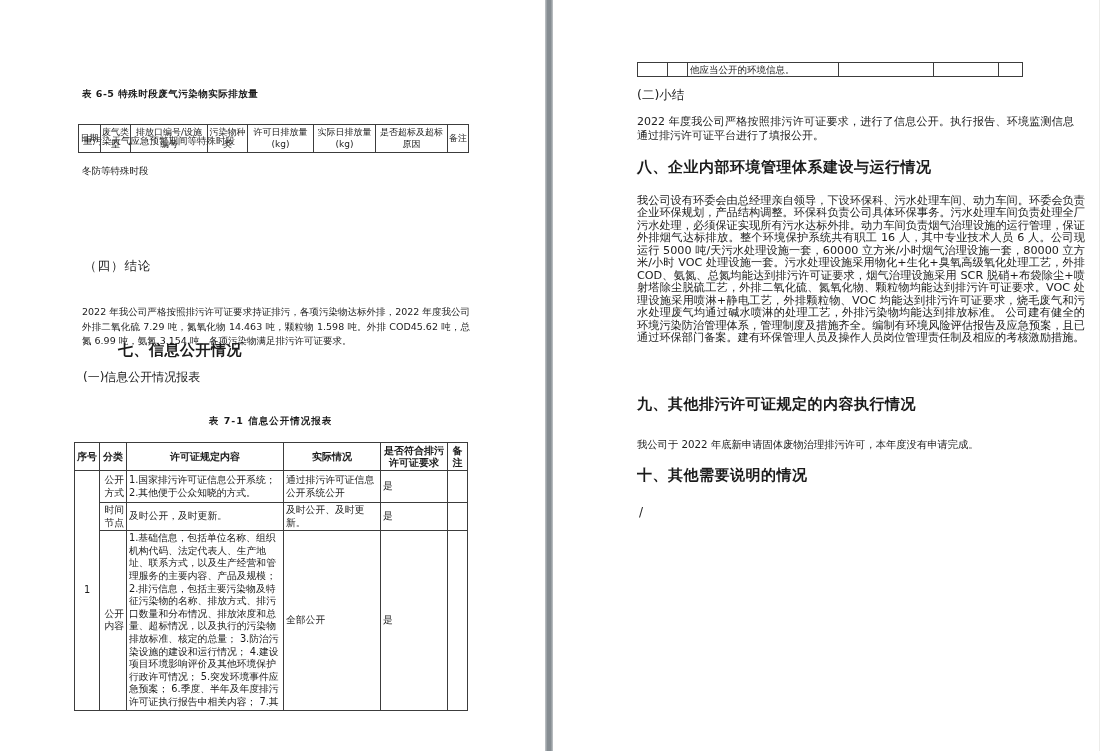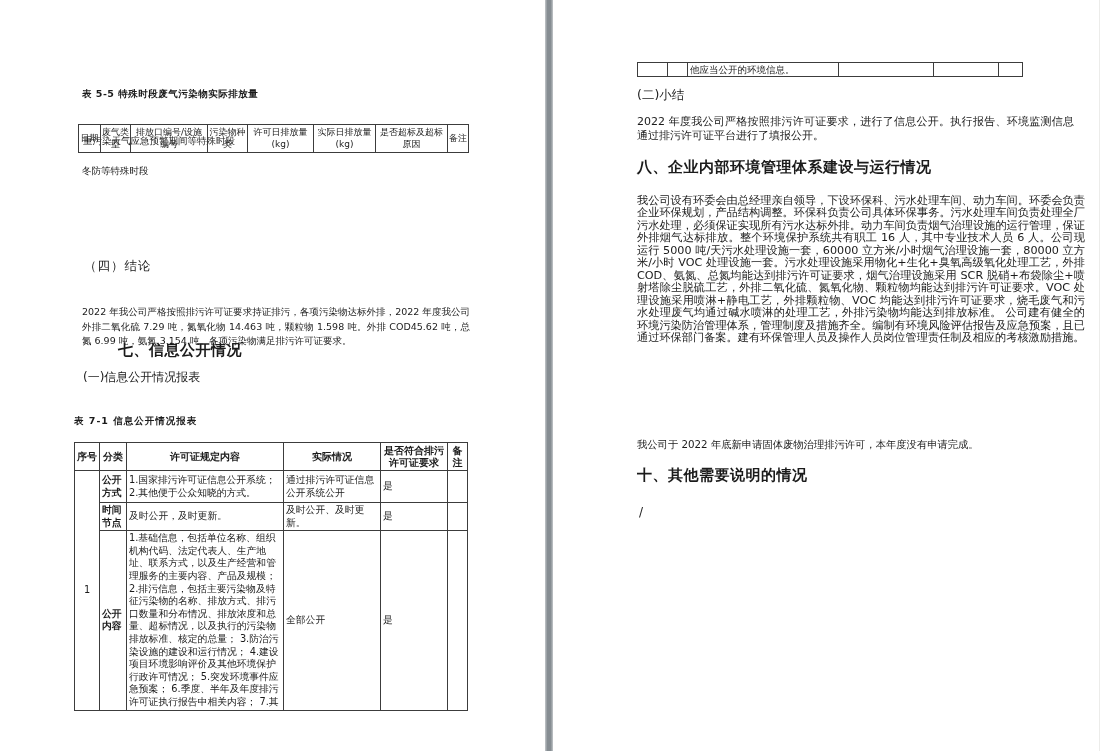--- a/index.html
+++ b/index.html
@@ -17,48 +17,48 @@
   .label-hp  { left:83px; top:114px; font-size:9.5px;margin-top:21px; }
   .label-w   { left:82px; top:165px; font-size:9.5px; }
   table.hdr-tbl { border-collapse:collapse; table-layout:fixed; font-size:9px; line-height:11.5px; }
   table.hdr-tbl td { border:1px solid #3c3c3c; text-align:center; vertical-align:middle; padding:2px 1px; }
   #tableA { left:78px; top:124px;padding-left:12px; }
   #tableB { left:78px; top:178px; }
   .h4-concl { left:84px; top:258px; font-size:12.5px; letter-spacing:1px; }
   .p1  { left:82px; top:305px; width:388px; font-size:9.5px; line-height:14.5px; text-align:justify; }
   .h7  { left:83px; top:341px; font-size:15px; font-weight:bold; letter-spacing:.5px;margin-left:35px; }
   .sub71 { left:83px; top:369px; font-size:12px; }
-  .cap71 { left:74px; top:415px; width:393px; font-size:9.5px; font-weight:bold; letter-spacing:1px; }
+  .cap71 { left:74px; top:415px; width:393px; text-align:center; font-size:9.5px; font-weight:bold; letter-spacing:1px; }
   #table71 { left:74px; top:442px; border-collapse:collapse; table-layout:fixed;
              font-size:9.8px; line-height:12.6px; }
   #table71 th, #table71 td { border:1px solid #3c3c3c; vertical-align:middle; padding:1px 2px; }
   #table71 th { font-weight:bold; text-align:center; font-size:10px; line-height:12px; }
   #table71 td.serial { text-align:center; }
-  #table71 td.cat { font-weight:bold; text-align:left; }
+  #table71 td.cat { font-weight:normal; text-align:right; }
   #table71 td.req, #table71 td.act, #table71 td.cmp { text-align:left; }
 
   
   #contTable { left:84px; top:62px; border-collapse:collapse; table-layout:fixed;
                font-size:9.5px; line-height:11px; }
   #contTable td { border:1px solid #3c3c3c; height:14px; padding:1px 2px; vertical-align:middle; }
   .h-sum { left:84px; top:87px; font-size:12.5px; }
   .p-sum { left:84px; top:115px; width:437px; font-size:11px; line-height:13.5px; text-align:justify; }
   .h8  { left:84px; top:158px; font-size:15px; font-weight:bold; letter-spacing:.5px; }
   .p8  { left:84px; top:195px; width:448px; font-size:11.2px; line-height:12.45px; text-align:justify; }
   .h9  { left:84px; top:395px; font-size:15px; font-weight:bold; letter-spacing:.5px; }
   .p9  { left:84px; top:438px; width:440px; font-size:10.3px; line-height:13px; }
   .h10 { left:84px; top:466px; font-size:15px; font-weight:bold; letter-spacing:.5px; }
   .slash { left:86px; top:505px; font-size:12px; }
 </style>
 </head>
 <body>
 
 <div id="page-left" class="page">
 
-  <div class="abs caption65">表 5-5 特殊时段废气污染物实际排放量</div>
+  <div class="abs caption65">表 6-5 特殊时段废气污染物实际排放量</div>
 
   <div class="abs label-hp">重污染天气应急预警期间等特殊时段</div>
 
   <table id="tableA" class="abs hdr-tbl">
     <colgroup>
         <col style="width:22px">
         <col style="width:30px">
         <col style="width:77px">
         <col style="width:40px">
         <col style="width:66px">
@@ -165,19 +165,20 @@
   <div class="abs h-sum">(二)小结</div>
 
   <div class="abs p-sum">2022 年度我公司严格按照排污许可证要求，进行了信息公开。执行报告、环境监测信息通过排污许可证平台进行了填报公开。</div>
 
   <div class="abs h8">八、企业内部环境管理体系建设与运行情况</div>
 
   <div class="abs p8">
     <div>我公司设有环委会由总经理亲自领导，下设环保科、污水处理车间、动力车间。环委会负责企业环保规划，产品结构调整。环保科负责公司具体环保事务。污水处理车间负责处理全厂污水处理，必须保证实现所有污水达标外排。动力车间负责烟气治理设施的运行管理，保证外排烟气达标排放。整个环境保护系统共有职工 16 人，其中专业技术人员 6 人。公司现运行 5000 吨/天污水处理设施一套，60000 立方米/小时烟气治理设施一套，80000 立方米/小时 VOC 处理设施一套。污水处理设施采用物化+生化+臭氧高级氧化处理工艺，外排 COD、氨氮、总氮均能达到排污许可证要求，烟气治理设施采用 SCR 脱硝+布袋除尘+喷射塔除尘脱硫工艺，外排二氧化硫、氮氧化物、颗粒物均能达到排污许可证要求。VOC 处理设施采用喷淋+静电工艺，外排颗粒物、VOC 均能达到排污许可证要求，烧毛废气和污水处理废气均通过碱水喷淋的处理工艺，外排污染物均能达到排放标准。 公司建有健全的环境污染防治管理体系，管理制度及措施齐全。编制有环境风险评估报告及应急预案，且已通过环保部门备案。建有环保管理人员及操作人员岗位管理责任制及相应的考核激励措施。</div>
   </div>
 
+  <div class="abs h9">九、其他排污许可证规定的内容执行情况</div>
 
   <div class="abs p9">我公司于 2022 年底新申请固体废物治理排污许可，本年度没有申请完成。</div>
 
   <div class="abs h10">十、其他需要说明的情况</div>
 
   <div class="abs slash">/</div>
 </div>
 
 </body></html>

